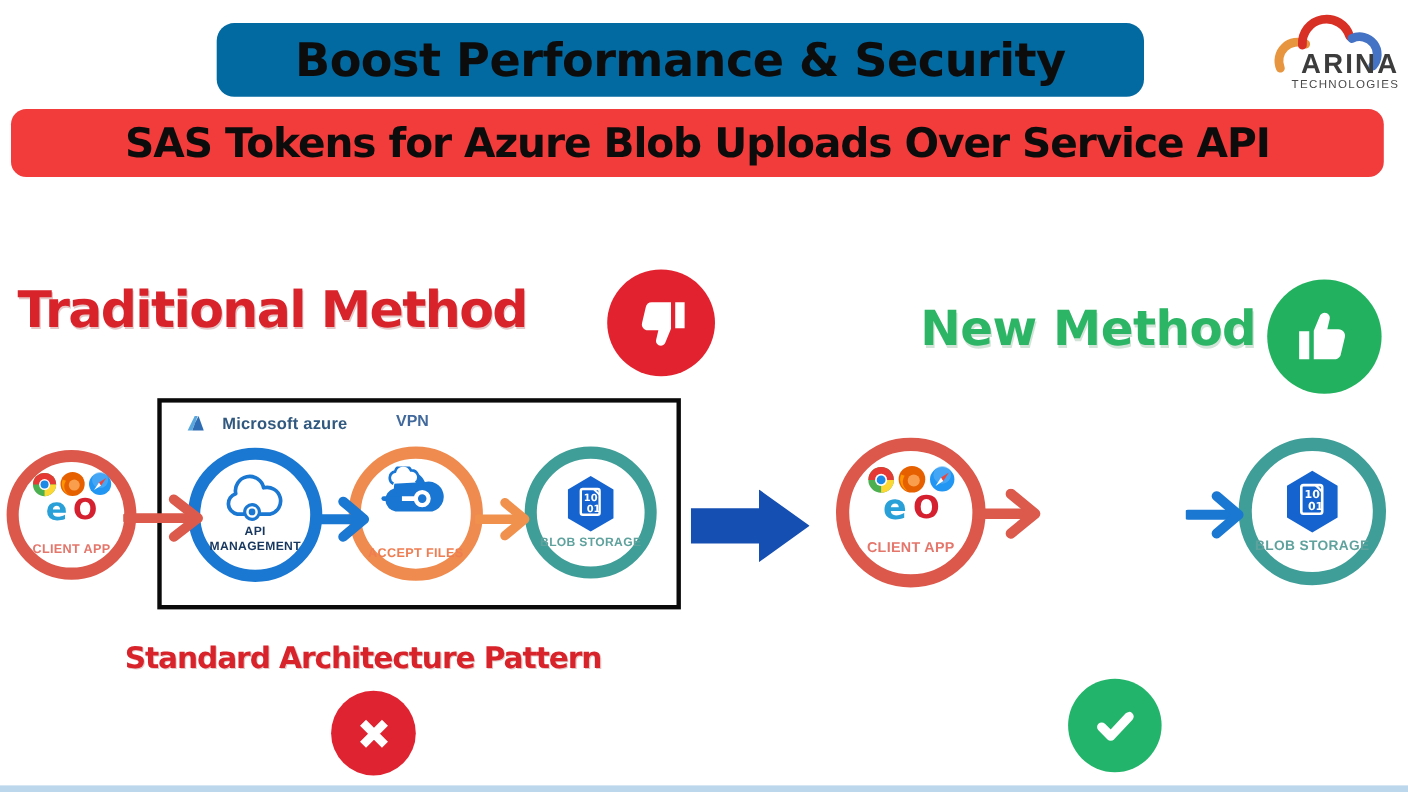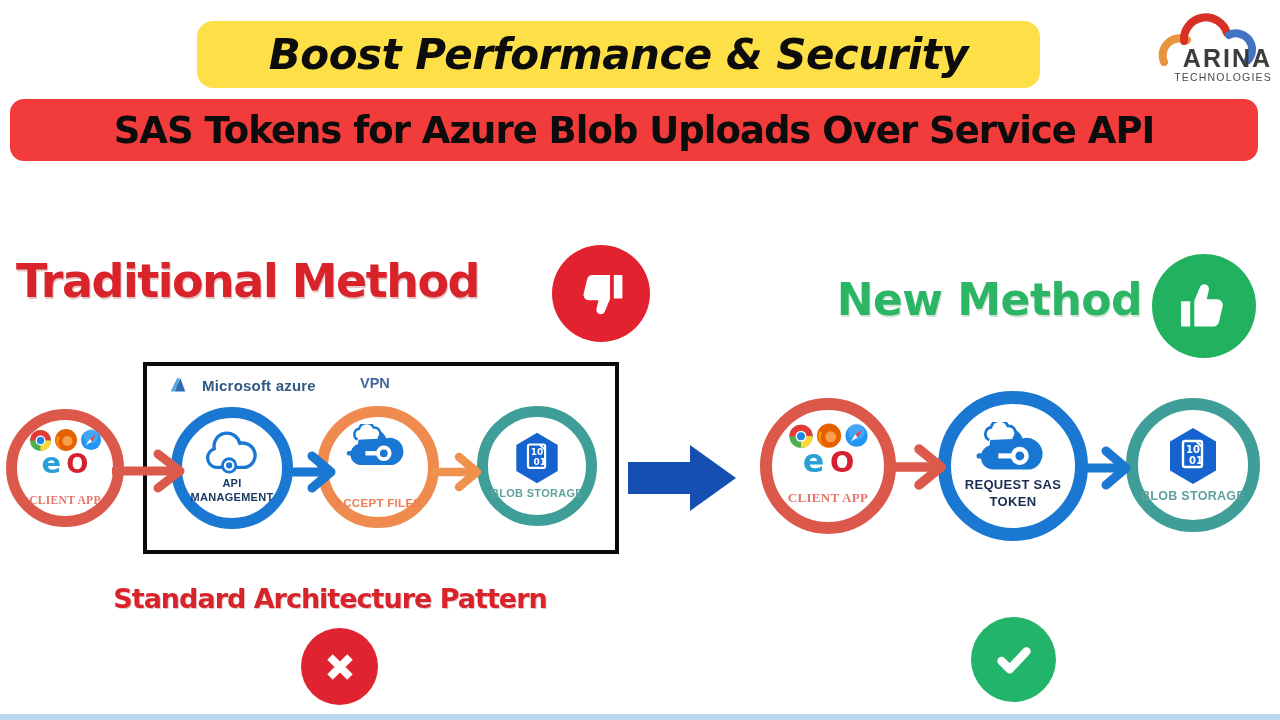--- a/index.html
+++ b/index.html
@@ -1,22 +1,22 @@
 <!DOCTYPE html>
 <html><head>
 <meta charset="utf-8">
 <style>
   html,body{margin:0;padding:0;background:#ffffff;}
   #canvas{position:relative;width:1280px;height:720px;background:#ffffff;overflow:hidden;
           font-family:"DejaVu Sans","Liberation Sans",sans-serif;}
   .abs{position:absolute;}
   .banner{box-sizing:border-box;display:flex;align-items:center;justify-content:center;
           font-weight:800;color:#0c0c0c;}
-  #banner-top{left:197px;top:21px;width:843px;height:67px;background:#fde047;border-radius:16px;
-          font-size:42px;letter-spacing:-0.5px;font-style:italic;}
+  #banner-top{left:197px;top:21px;width:843px;height:67px;background:#0369a1;border-radius:16px;
+          font-size:42px;letter-spacing:-0.5px;}
   #banner-main{left:10px;top:99px;width:1248px;height:62px;background:#f23b3b;border-radius:14px;
           font-size:37px;letter-spacing:-1px;}
   
   #logo{left:1144px;top:4px;width:128px;height:88px;text-align:right;}
   #logo .name{font-size:25px;font-weight:700;color:#3c3c3c;letter-spacing:2px;line-height:1;
           font-family:"Liberation Sans",sans-serif;margin-top:-28px;}
   #logo .sub{font-size:10.5px;font-weight:400;color:#4a4a4a;letter-spacing:1.2px;
           font-family:"Liberation Sans",sans-serif;}
   
   .method-title{font-weight:800;white-space:nowrap;}
@@ -27,21 +27,21 @@
   .badge{border-radius:50%;display:flex;align-items:center;justify-content:center;}
   #thumb-down-badge{left:552px;top:245px;width:98px;height:97px;background:#e2232f;}
   #thumb-up-badge{left:1152px;top:254px;width:104px;height:104px;background:#22b25f;}
   
   .circle-node{border-radius:50%;background:#fff;box-sizing:border-box;display:flex;
           flex-direction:column;align-items:center;justify-content:center;text-align:center;z-index:3;}
   .node-label{font-family:"Liberation Sans",sans-serif;font-weight:bold;line-height:1.25;
           letter-spacing:.3px;}
   #client1{left:6px;top:409px;width:118px;height:118px;border:11px solid #dc584b;}
   #client2{left:760px;top:398px;width:136px;height:136px;border:12px solid #dc584b;}
-  .client-label{font-size:11.5px;color:#e4766b;margin-top:15px;font-family:Liberation Serif, serif;}
+  .client-label{font-size:11.5px;color:#e4766b;margin-top:15px;}
   #client2 .client-label{font-size:13px;}
   #api-node{left:171px;top:407px;width:122px;height:122px;border:11px solid #1a78d2;}
   #api-node .node-label{font-size:11px;color:#17375f;margin-top:2px;}
   #accept-node{left:317px;top:406px;width:122px;height:122px;border:11px solid #ef8b4e;gap:24px;}
   #accept-node .node-label{font-size:11.5px;color:#ee7d52;margin-top:3px;}
   #blob1{left:477px;top:406px;width:120px;height:120px;border:11px solid #3f9e98;}
   #blob1 .node-label{font-size:11px;color:#5fa29d;margin-top:2px;}
   #sas-node{left:938px;top:391px;width:150px;height:150px;border:13px solid #1a78d2;}
   #sas-node .node-label{font-size:13px;color:#1b2b52;margin-top:3px;width:106px;}
   #blob2{left:1126px;top:398px;width:134px;height:134px;border:12px solid #3f9e98;}
@@ -224,30 +224,20 @@
       </div>
     </div>
     <div class="node-label client-label">CLIENT APP</div>
   </div>
 
   <svg class="abs arrow" style="left:886px;top:444px;" width="68" height="46" viewBox="0 0 68 46">
     <line x1="2" y1="23" x2="44" y2="23" stroke="#dc5a4c" stroke-width="9.5" stroke-linecap="round"></line>
     <polyline points="33,5 55,23 33,41" fill="none" stroke="#dc5a4c" stroke-width="9.5" stroke-linecap="round" stroke-linejoin="round"></polyline>
   </svg>
 
-  <div class="abs circle-node" id="sas-node">
-    <svg width="76" height="52" viewBox="0 0 66 46">
-      <path d="M14 42 A11 11 0 0 1 12.5 20.5 A15 15 0 0 1 41.5 14.5 A11.5 11.5 0 0 1 48.5 42 Z" fill="#1977d3"></path>
-      <path d="M12 16 A6 6 0 0 1 13.5 4.7 A8 8 0 0 1 28.5 3.5 A6.5 6.5 0 0 1 33 15" fill="#ffffff" stroke="#1977d3" stroke-width="2.5"></path>
-      <line x1="3" y1="30" x2="20" y2="30" stroke="#1977d3" stroke-width="4.5" stroke-linecap="round"></line>
-      <line x1="20" y1="30" x2="35" y2="30" stroke="#ffffff" stroke-width="4.5"></line>
-      <circle cx="39" cy="30" r="6" fill="none" stroke="#ffffff" stroke-width="4"></circle>
-    </svg>
-    <div class="node-label">REQUEST SAS TOKEN</div>
-  </div>
 
   <svg class="abs arrow" style="left:1078px;top:446px;" width="60" height="44" viewBox="0 0 60 44">
     <line x1="2" y1="22" x2="38" y2="22" stroke="#1a78d2" stroke-width="9" stroke-linecap="round"></line>
     <polyline points="28,5 48,22 28,39" fill="none" stroke="#1a78d2" stroke-width="9" stroke-linecap="round" stroke-linejoin="round"></polyline>
   </svg>
 
   <div class="abs circle-node" id="blob2">
     <svg width="60" height="60" viewBox="0 0 60 60">
       <polygon points="30,2 53,15.5 53,44.5 30,58 7,44.5 7,15.5" fill="#1463cf"></polygon>
       <rect x="20" y="15" width="19" height="26" rx="2" fill="none" stroke="#ffffff" stroke-width="2.4"></rect>

